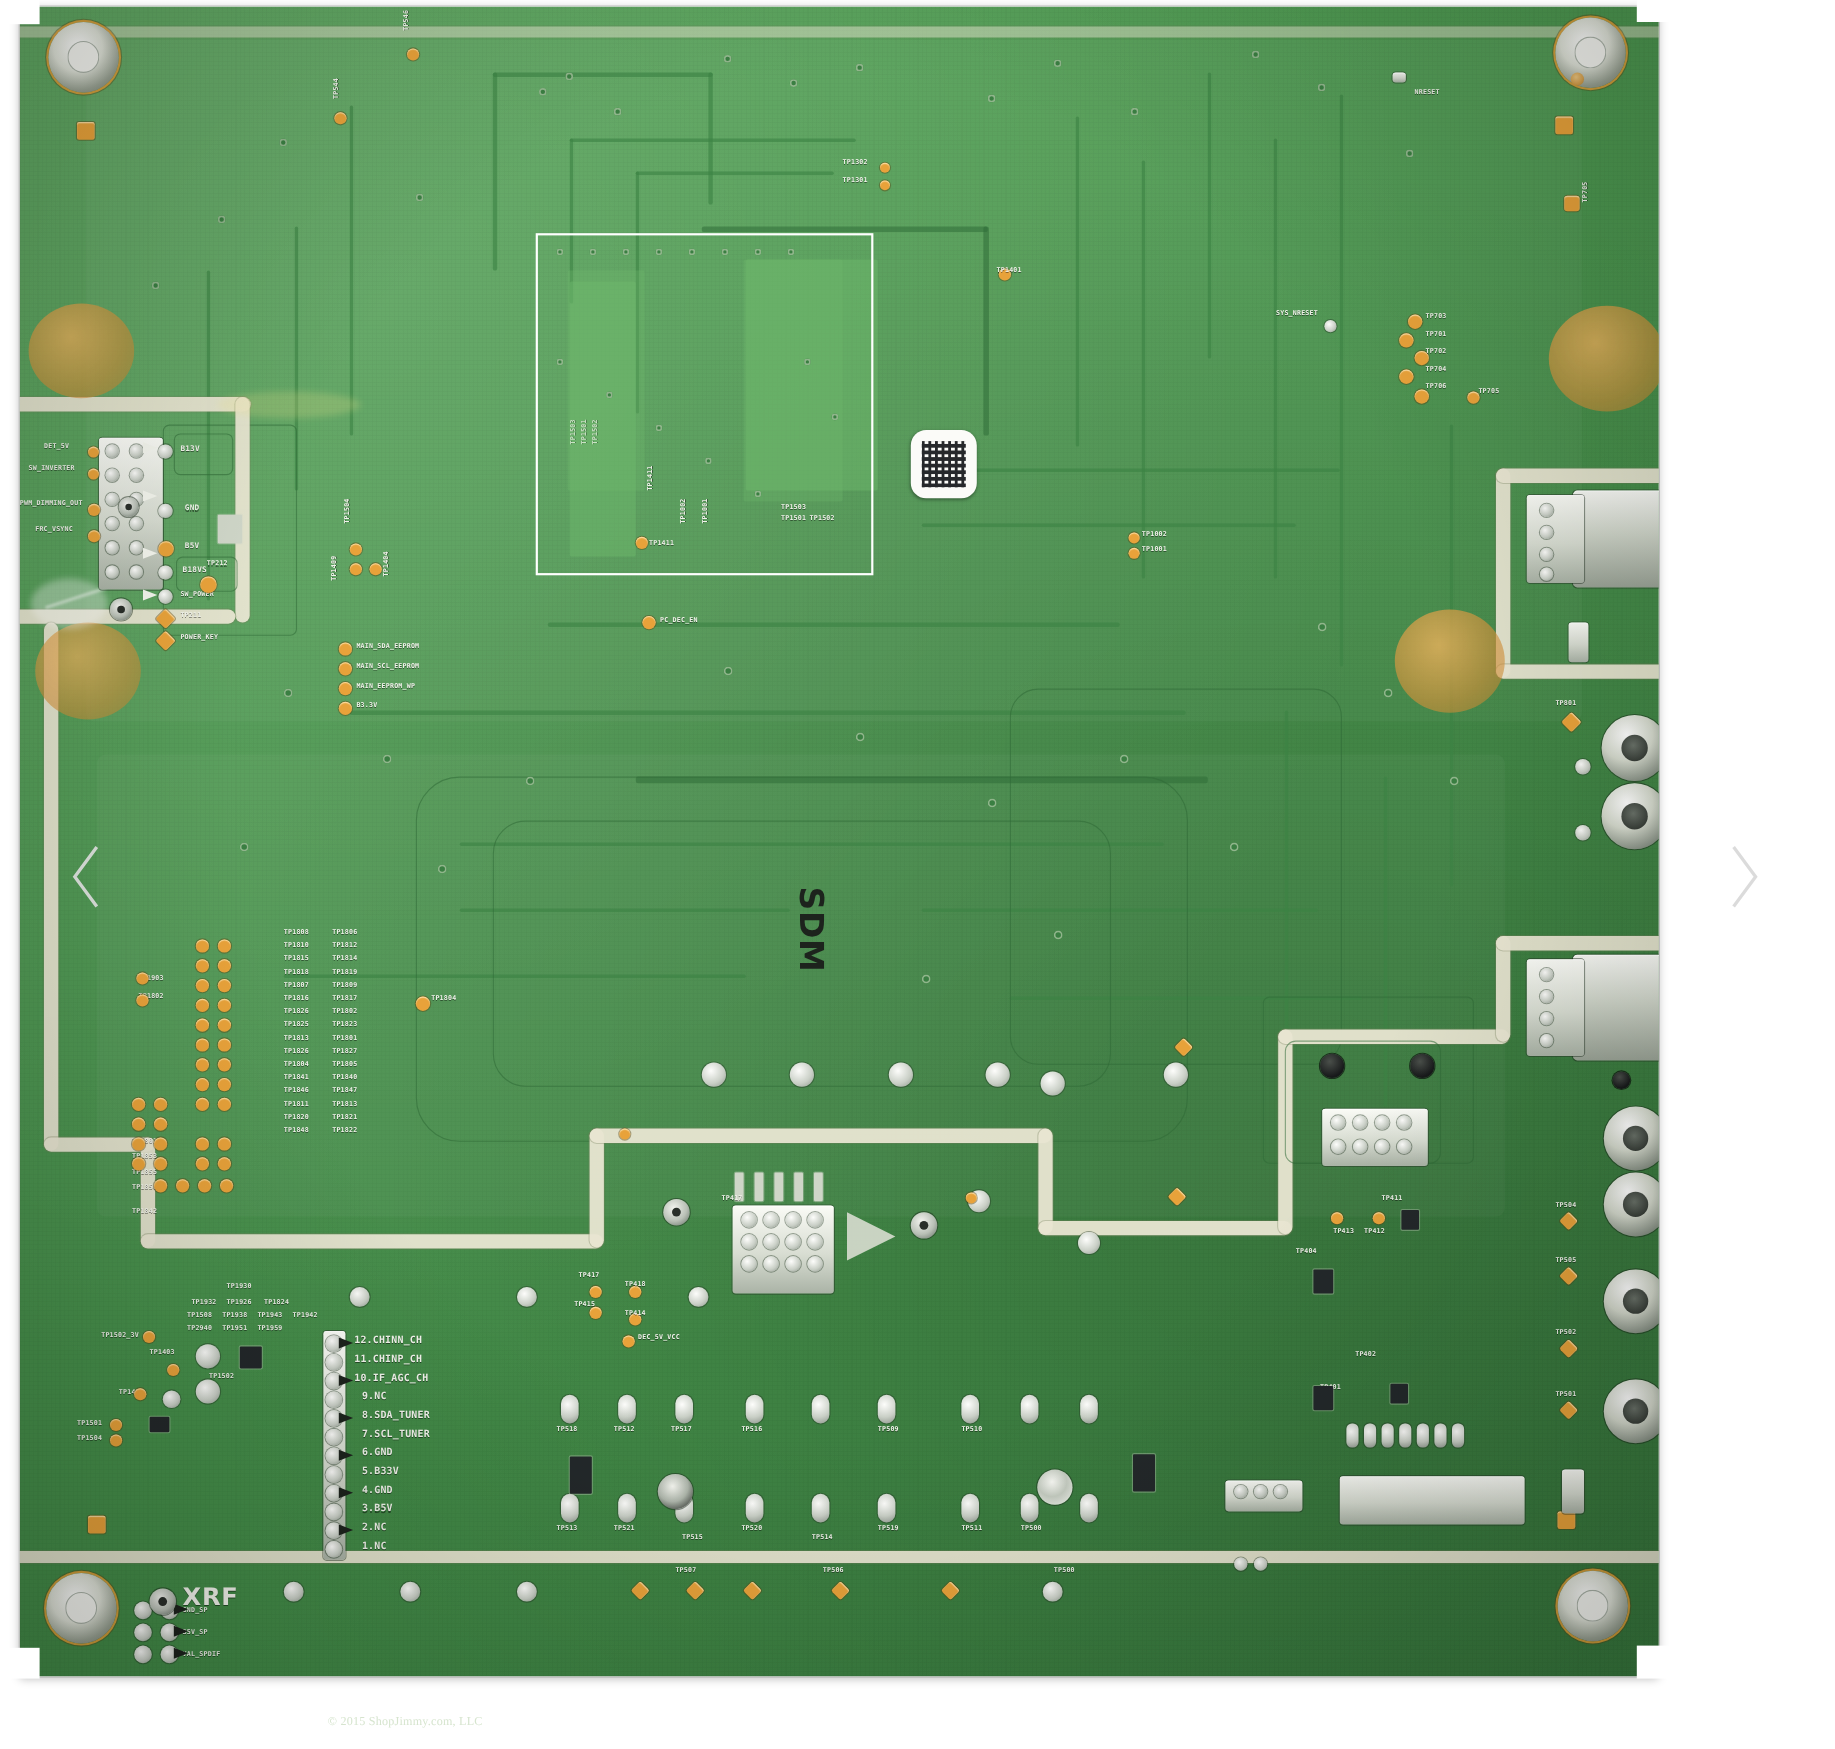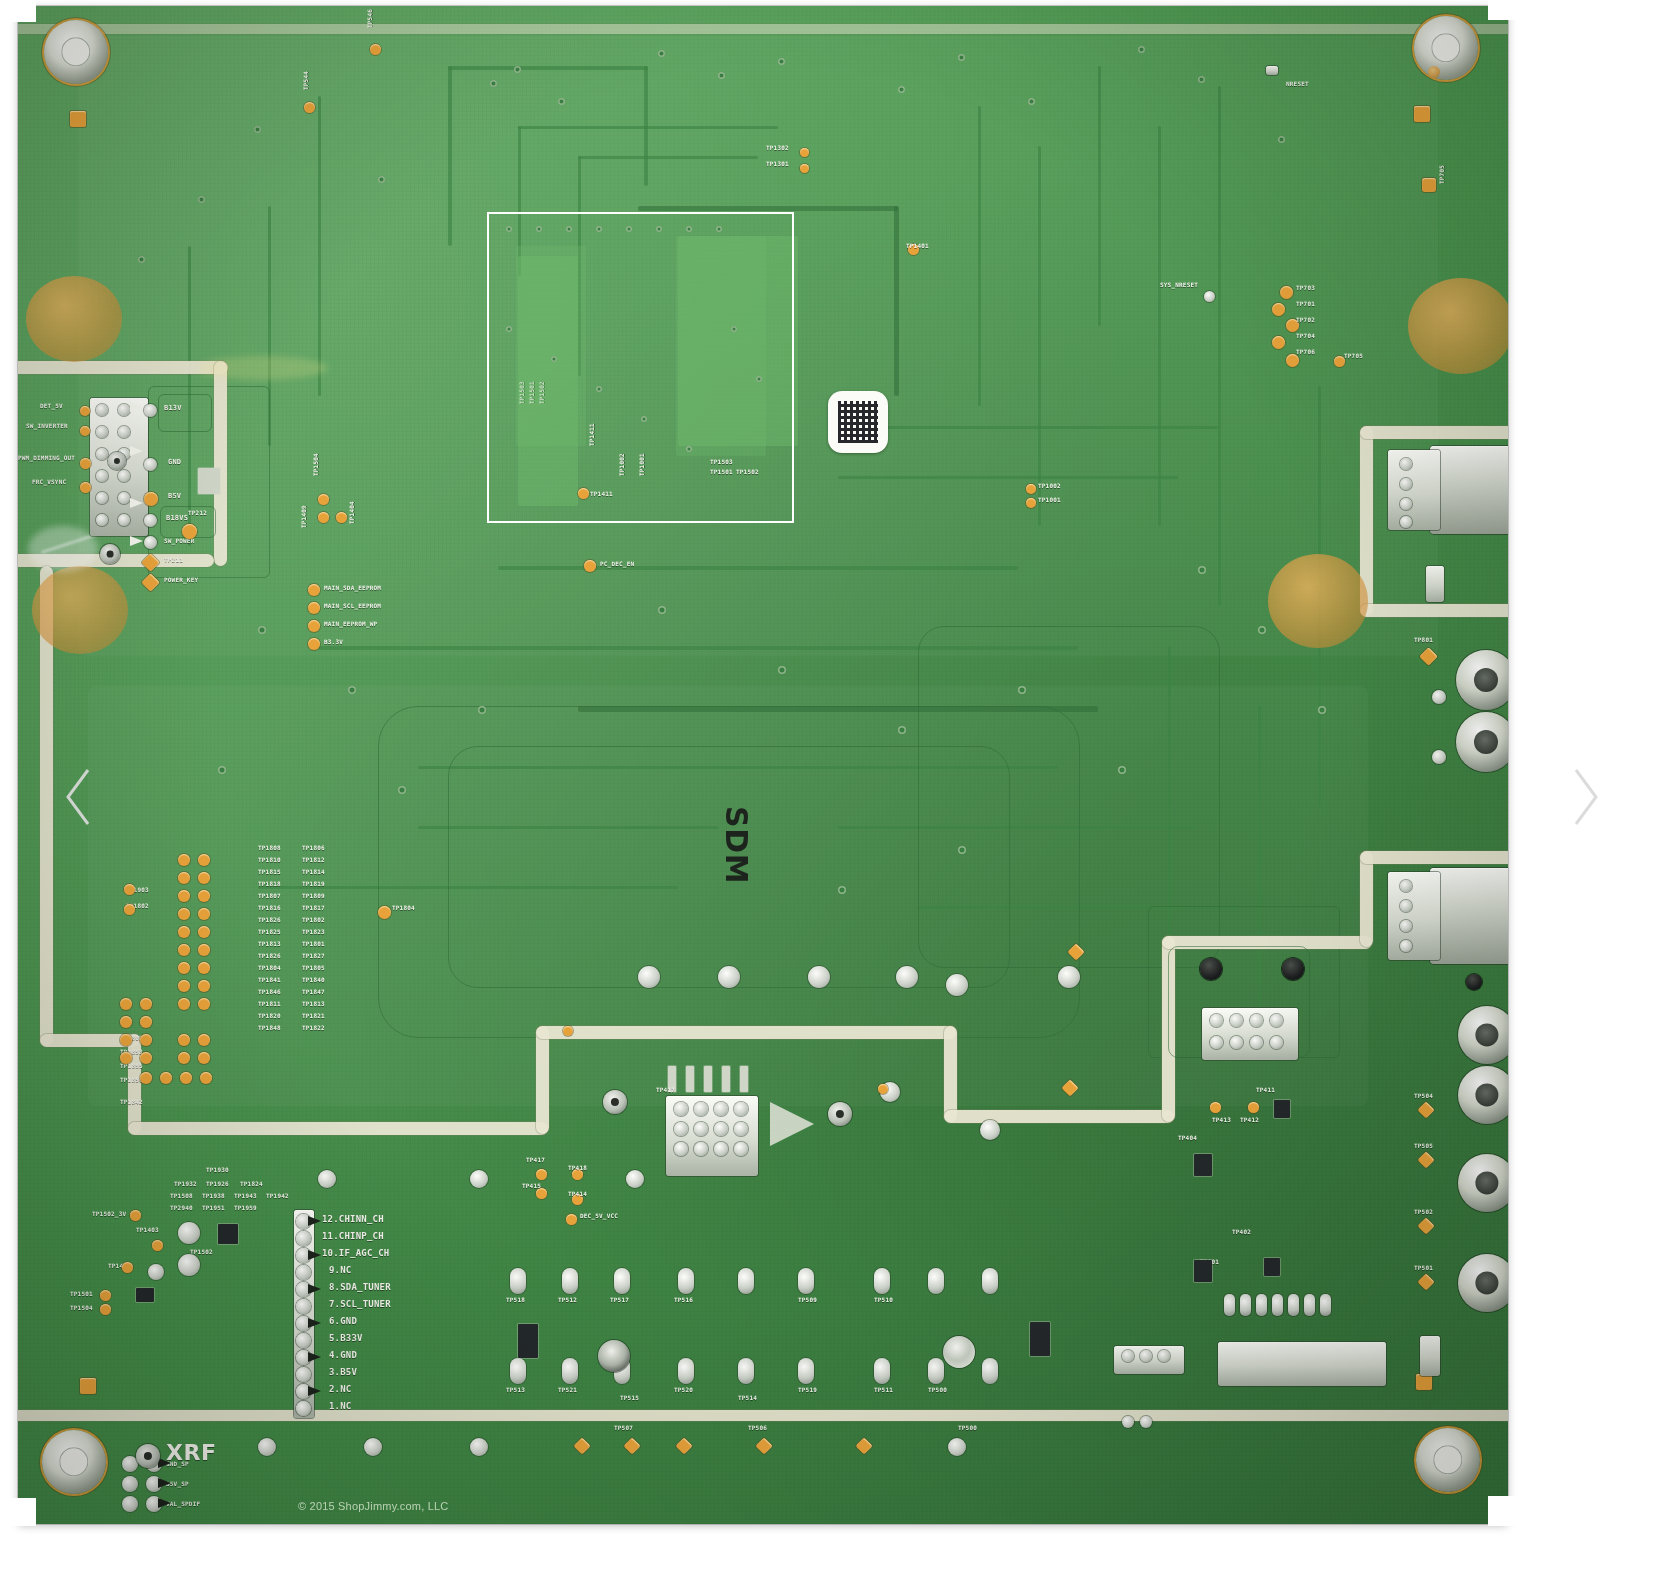--- a/index.html
+++ b/index.html
@@ -784,21 +784,21 @@
     <div class="vign"></div>
   </div>
 
   <div class="notch" style="left:0px;top:0px;width:36px;height:22px;"></div>
   <div class="notch" style="left:1488px;top:0px;width:42px;height:20px;"></div>
   <div class="notch" style="left:0px;top:1498px;width:36px;height:28px;"></div>
   <div class="notch" style="left:1488px;top:1496px;width:42px;height:30px;"></div>
 
   <div class="hl" style="left:487px;top:212px;width:303px;height:307px;"></div>
 
-  <div class="copy" style="left:298px;top:1500px;">© 2015 ShopJimmy.com, LLC</div>
+  <div class="copy" style="left:298px;top:1559px;font-family:Liberation Serif, serif;">© 2015 ShopJimmy.com, LLC</div>
 
   <div class="chev" style="left:64px;top:766px;">
     <svg width="30" height="62" viewBox="0 0 30 62">
       <polyline points="24,4 4,31 24,58" fill="none" stroke="#d9d9d9" stroke-width="3"></polyline>
     </svg>
   </div>
   <div class="chev" style="left:1570px;top:766px;">
     <svg width="30" height="62" viewBox="0 0 30 62">
       <polyline points="6,4 26,31 6,58" fill="none" stroke="#d9d9d9" stroke-width="3"></polyline>
     </svg>

